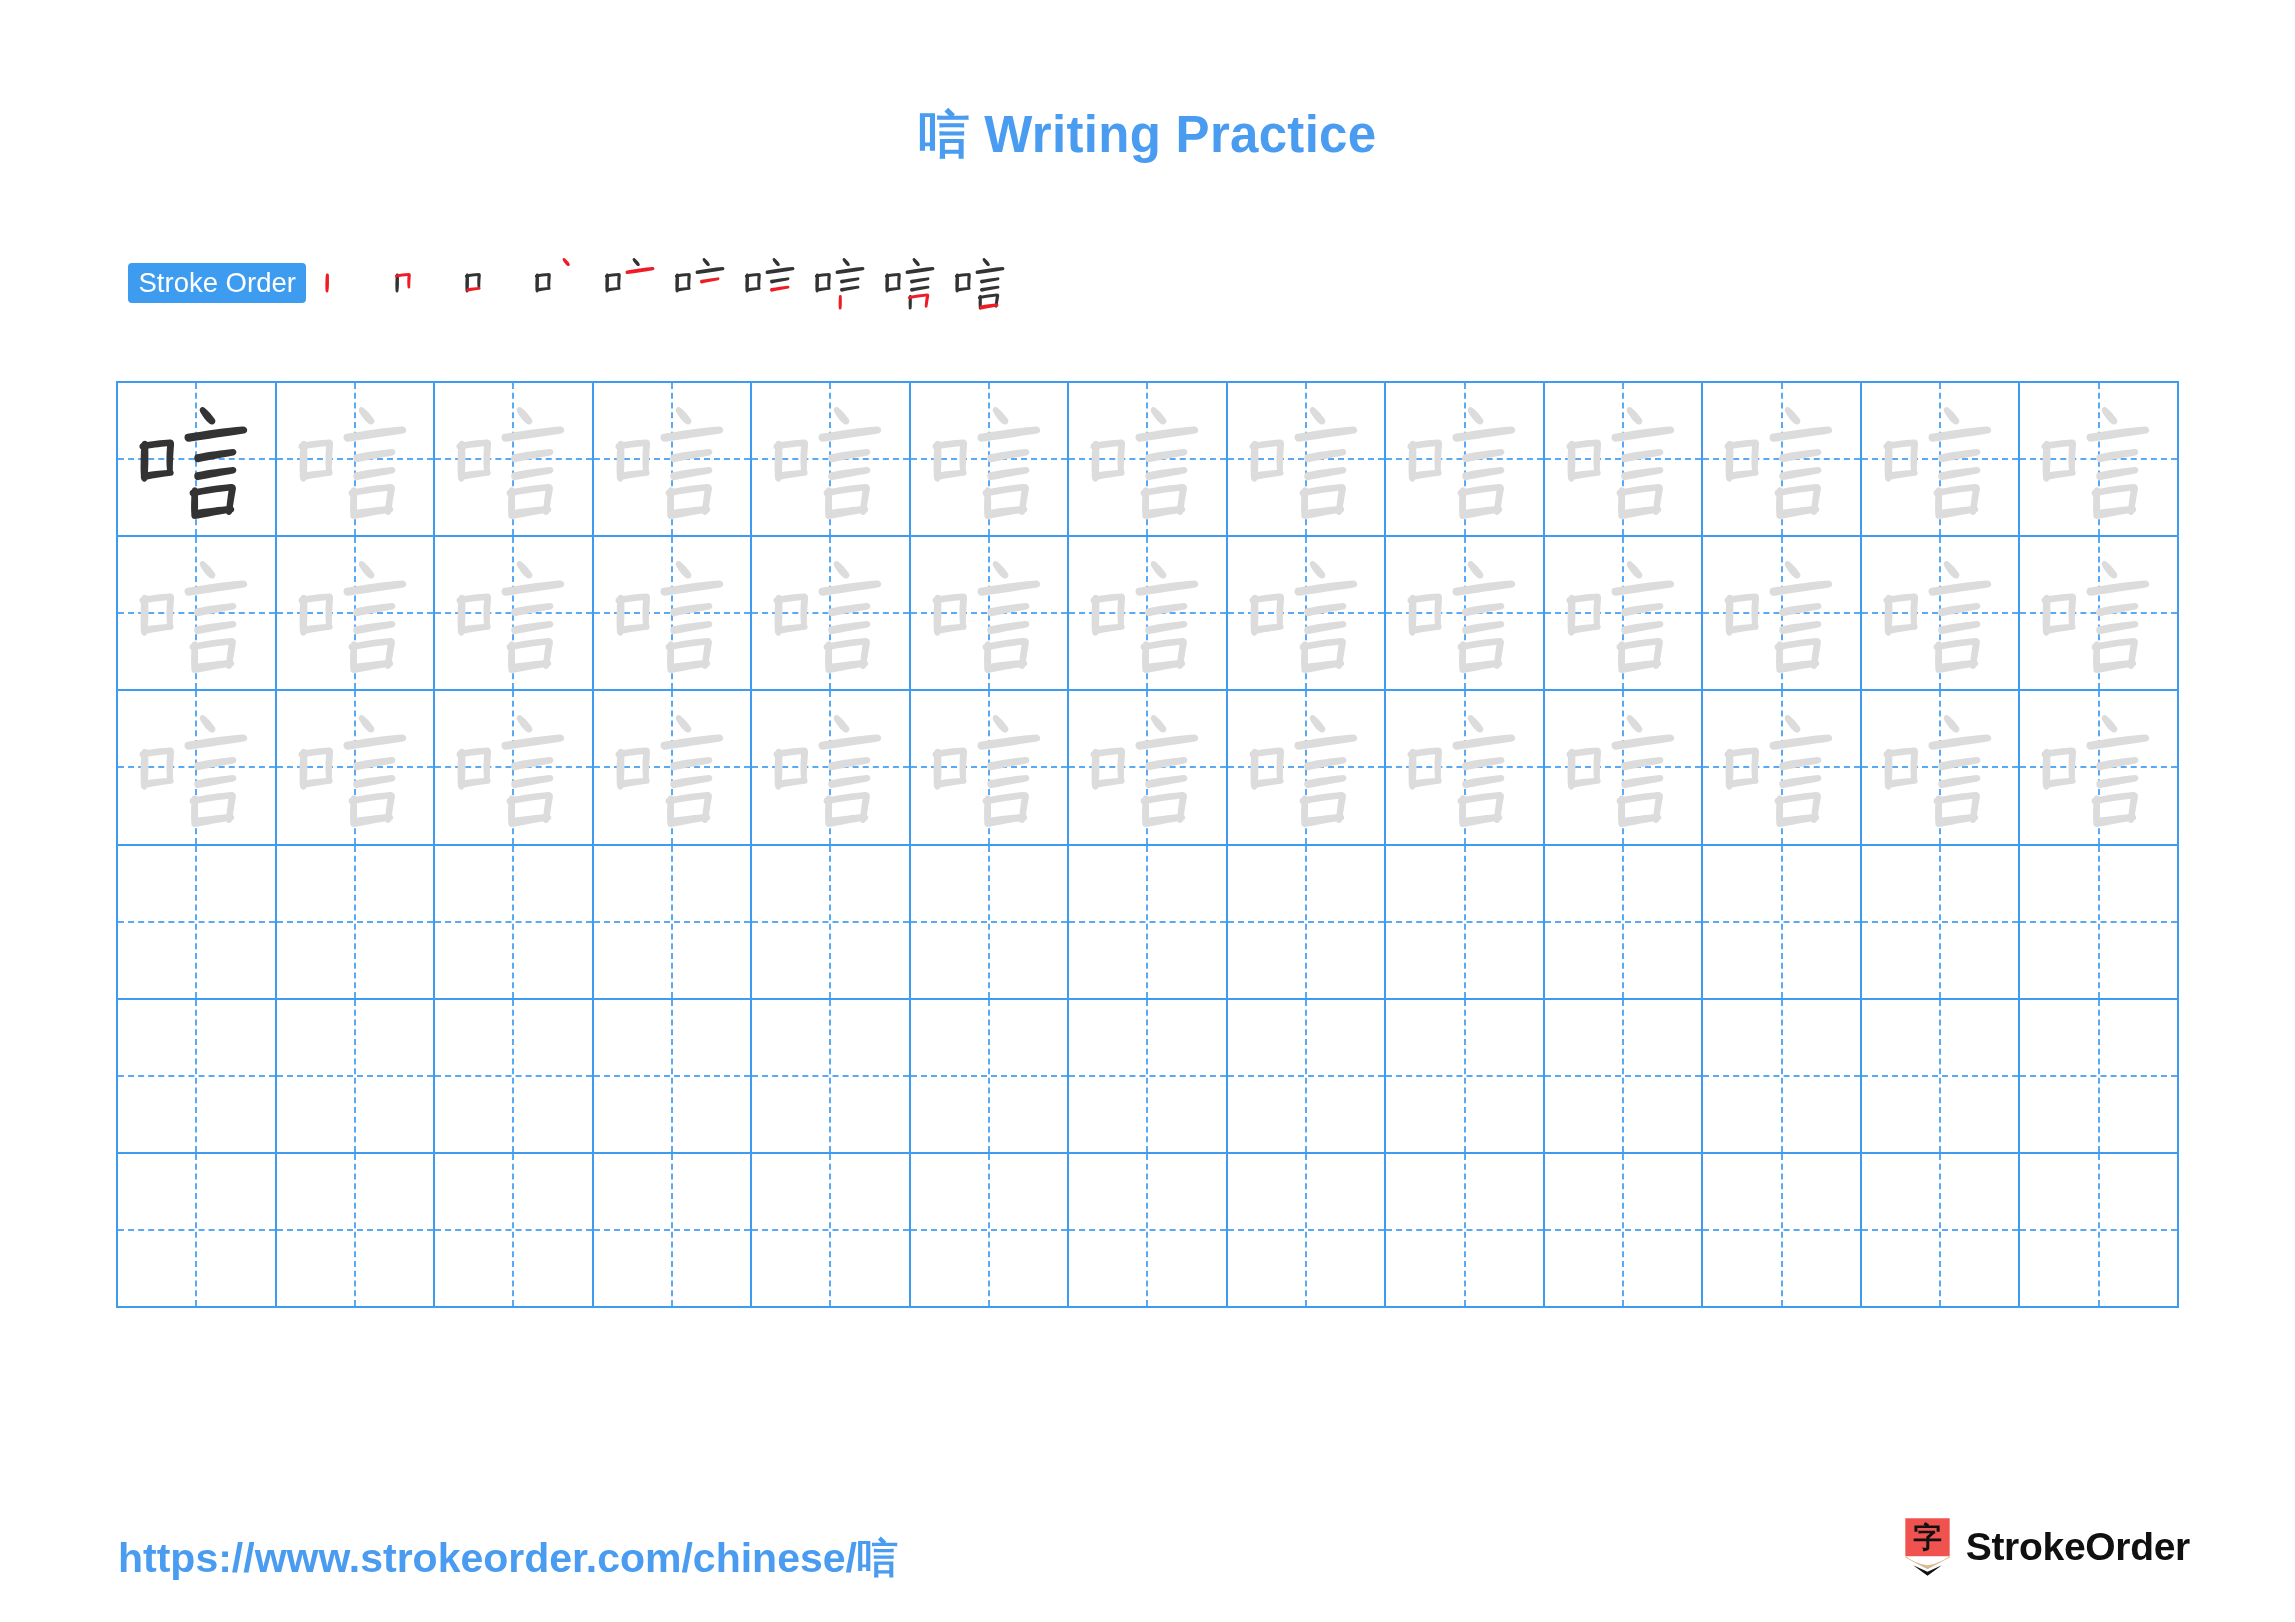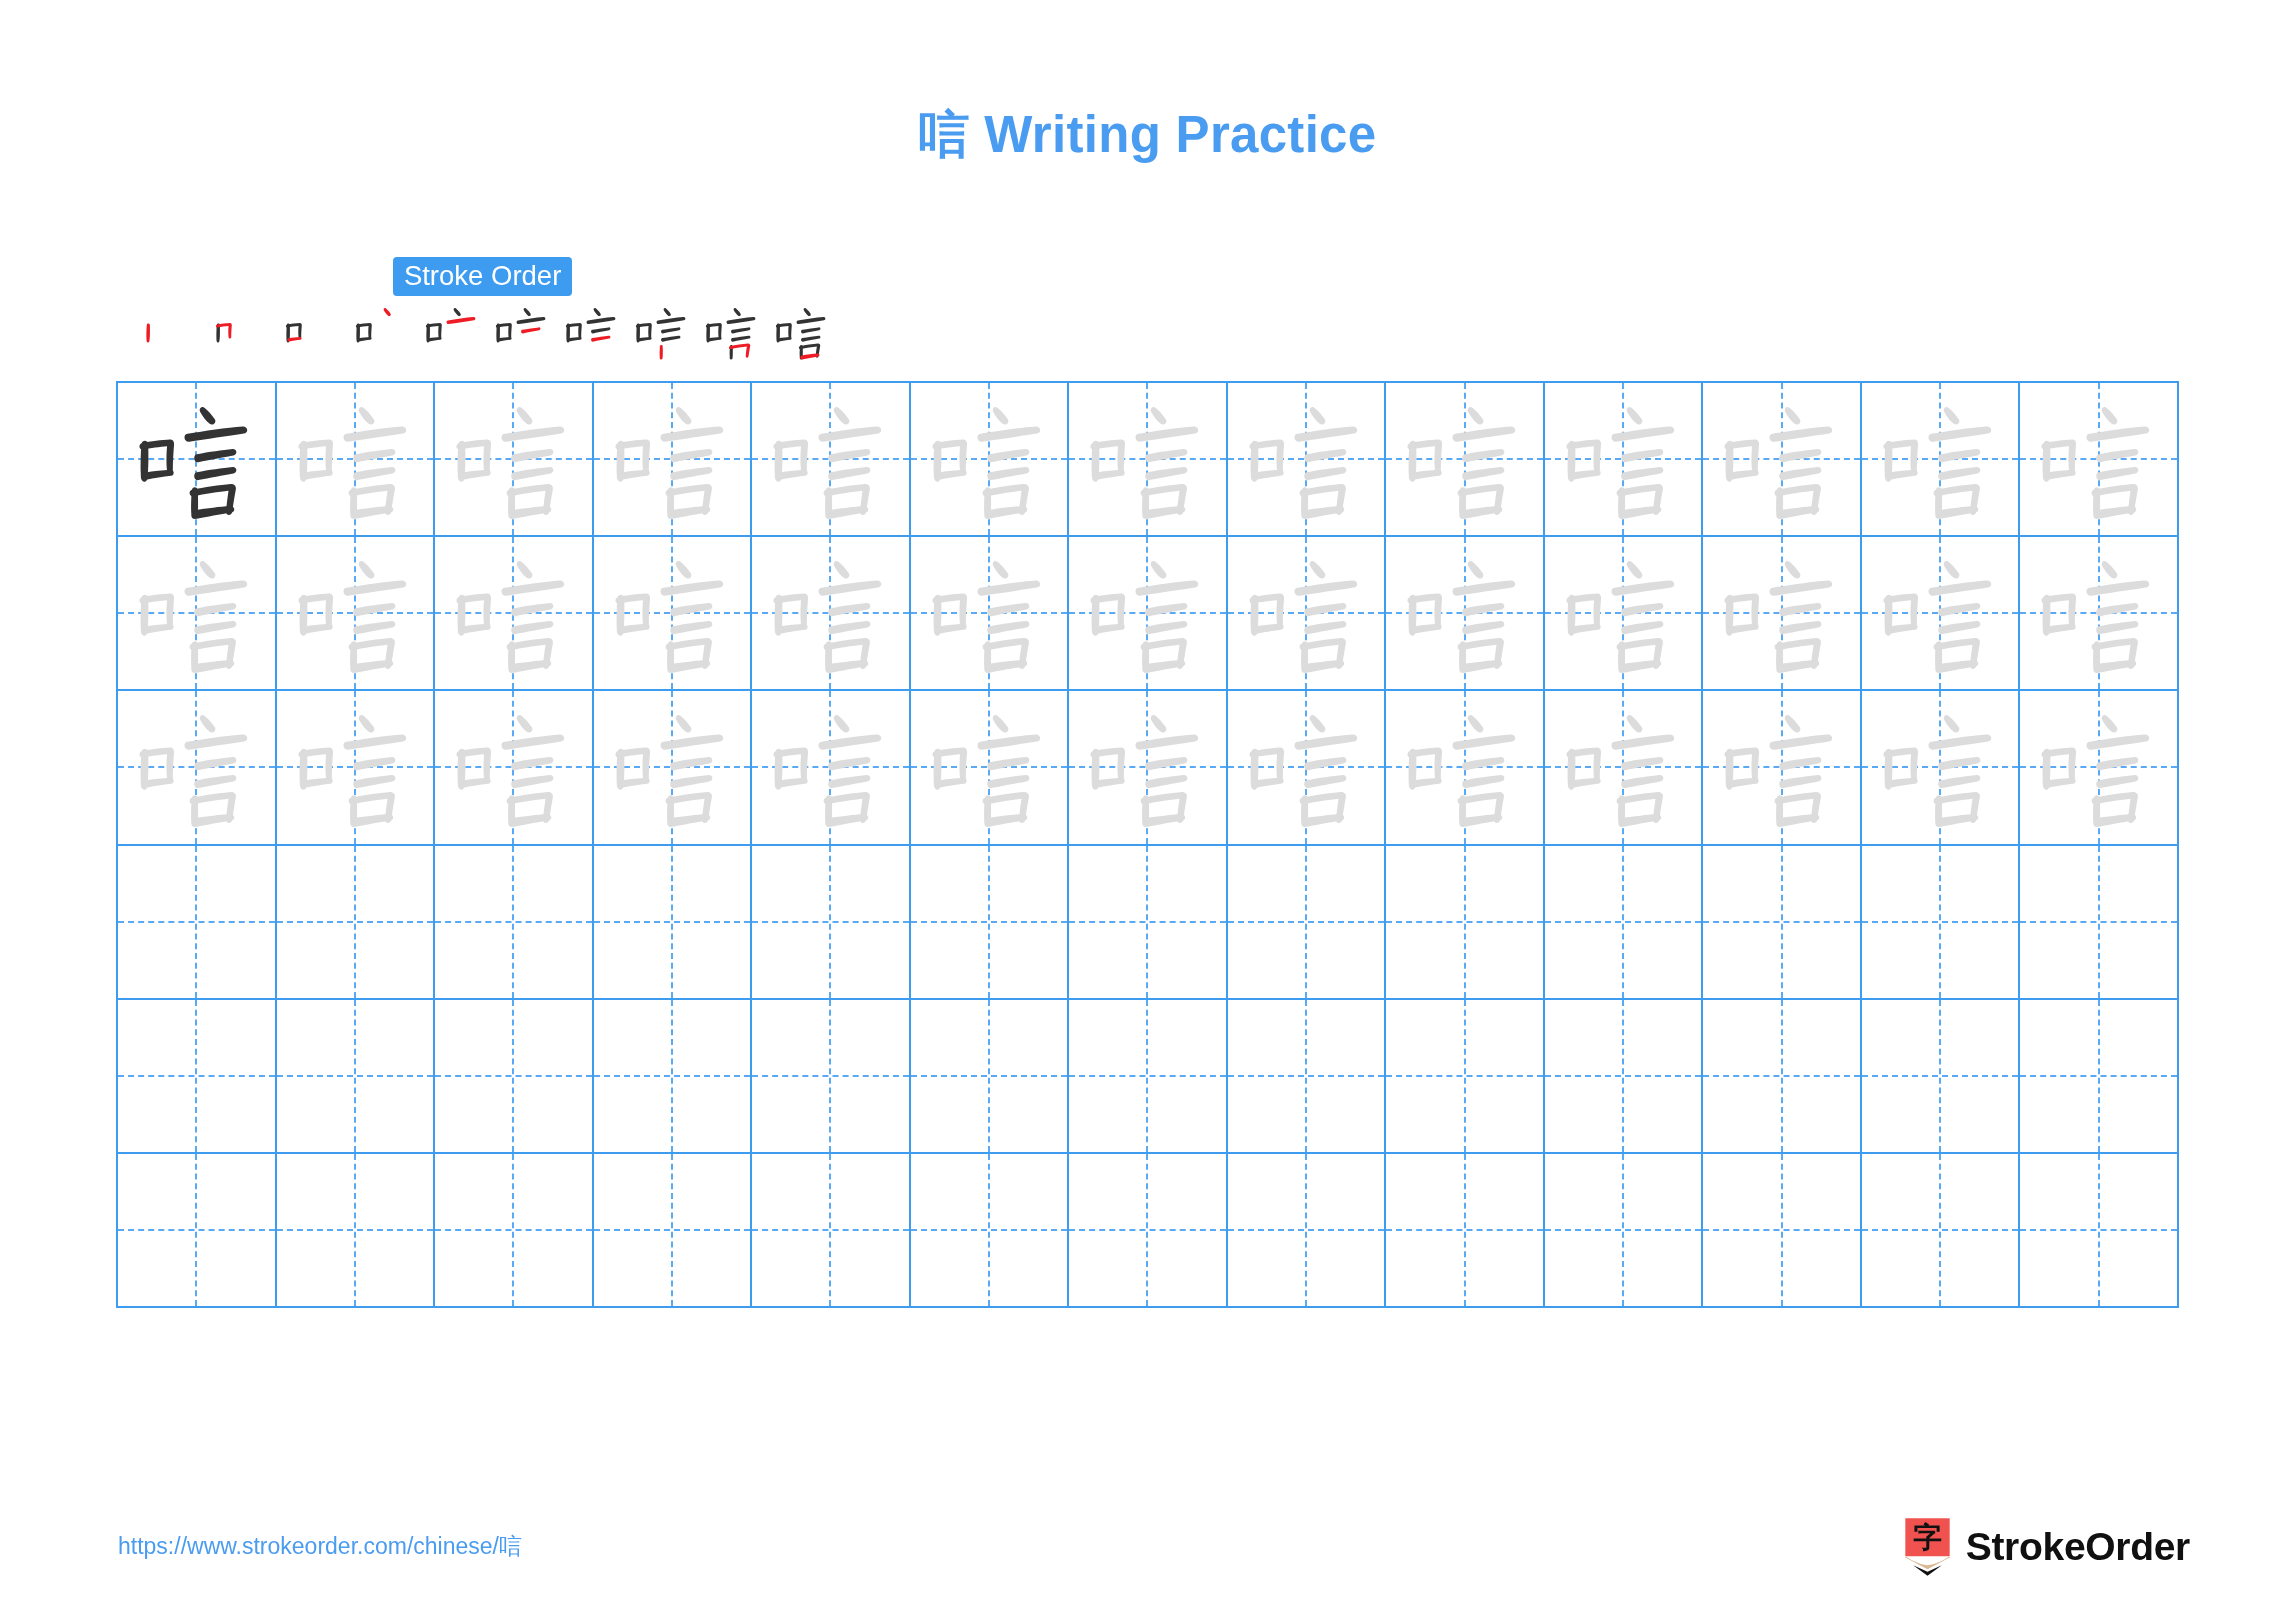--- a/index.html
+++ b/index.html
@@ -28,25 +28,24 @@
     letter-spacing: 0.3px;
     white-space: nowrap;
   }
   .page-title .title-char {
     font-family: "DejaVu Sans", sans-serif;
   }
 
   
   .stroke-order-row {
     position: absolute;
-    top: 254px;
+    top: 246px;
     left: 128px;
     display: flex;
     height: 72px;
-    flex-direction: column;
   }
   .stroke-order-badge {
     background: #3d9bf0;
     color: #ffffff;
     font-size: 27.5px;
     font-weight: 400;
     padding: 5.2px 10.5px 7.2px 10.5px;
     border-radius: 3.9px;
     line-height: 1;
     white-space: nowrap;
@@ -130,22 +129,22 @@
     height: 100%;
     display: block;
   }
 
   
   .footer-url {
     position: absolute;
     left: 118px;
     top: 1531px;
     color: #4a9cf0;
-    font-size: 23px;
-    font-weight: 400;
+    font-size: 41px;
+    font-weight: 700;
     text-decoration: none;
     white-space: nowrap;
   }
   .footer-brand {
     position: absolute;
     right: 105px;
     top: 1517px;
     display: flex;
     align-items: center;
     gap: 14.4px;

